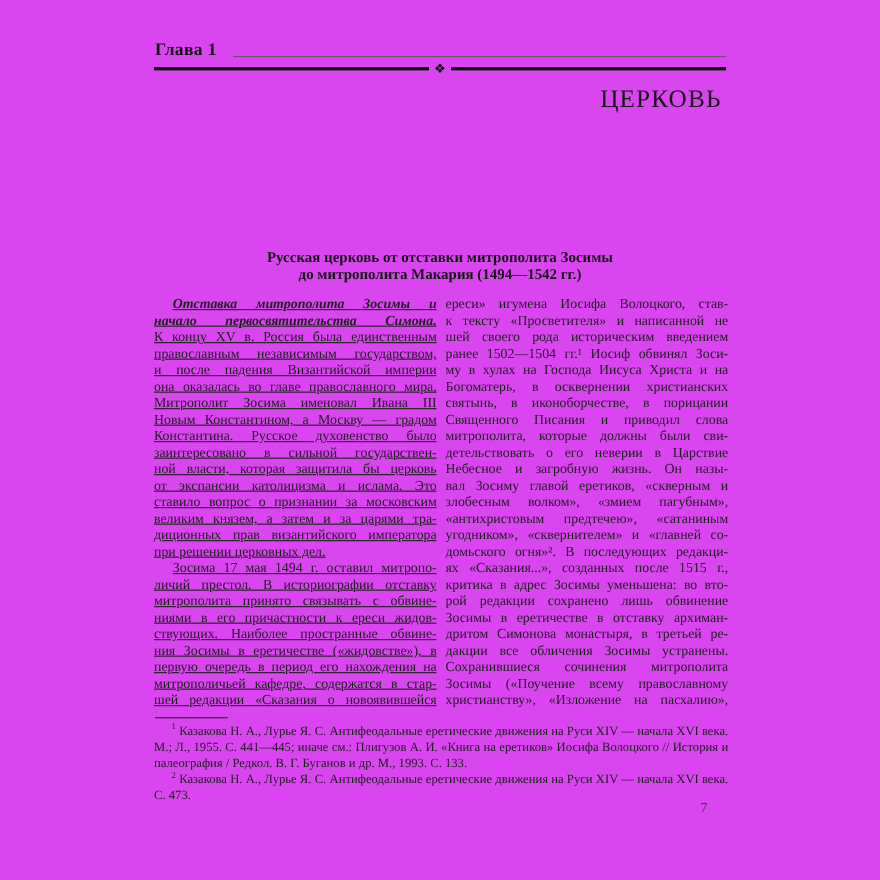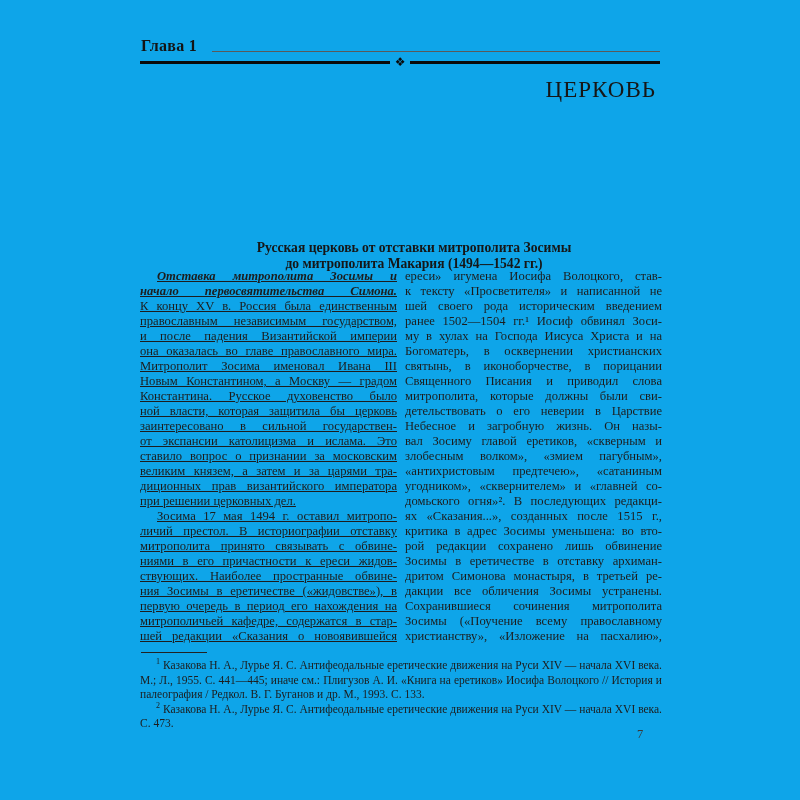--- a/index.html
+++ b/index.html
@@ -4,21 +4,21 @@
 <style>
   html, body {
     margin: 0;
     padding: 0;
     background: #ffffff;
   }
   .page {
     position: relative;
     width: 800px;
     height: 800px;
-    background: #0ea5e9;
+    background: #d946ef;
     font-family: "Liberation Serif", "DejaVu Serif", serif;
     color: #1d1d1d;
     overflow: hidden;
   }
   
   .chapter-label {
     position: absolute;
     left: 141px;
     top: 37px;
     font-size: 16px;
@@ -63,21 +63,21 @@
     font-size: 23px;
     letter-spacing: 1px;
     color: #161616;
   }
   
   .article-title {
     position: absolute;
     left: 140px;
     top: 226px;
     width: 520px;
-    margin: 14px;
+    margin: 0;
     text-align: center;
     font-size: 13.6px;
     font-weight: 700;
     line-height: 16px;
     color: #161616;
   }
   
   .col {
     position: absolute;
     top: 269px;
@@ -156,22 +156,22 @@
   <div class="col col-left" id="col-left">
       <div class="line lead ind">Отставка митрополита Зосимы и</div>
       <div class="line lead">начало первосвятительства Симона.</div>
       <div class="line">К концу XV в. Россия была единственным</div>
       <div class="line">православным независимым государством,</div>
       <div class="line">и после падения Византийской империи</div>
       <div class="line">она оказалась во главе православного мира.</div>
       <div class="line">Митрополит Зосима именовал Ивана III</div>
       <div class="line">Новым Константином, а Москву — градом</div>
       <div class="line">Константина. Русское духовенство было</div>
+      <div class="line">заинтересовано в сильной государствен-</div>
       <div class="line">ной власти, которая защитила бы церковь</div>
-      <div class="line">заинтересовано в сильной государствен-</div>
       <div class="line">от экспансии католицизма и ислама. Это</div>
       <div class="line">ставило вопрос о признании за московским</div>
       <div class="line">великим князем, а затем и за царями тра-</div>
       <div class="line">диционных прав византийского императора</div>
       <div class="line nj">при решении церковных дел.</div>
       <div class="line ind">Зосима 17 мая 1494 г. оставил митропо-</div>
       <div class="line">личий престол. В историографии отставку</div>
       <div class="line">митрополита принято связывать с обвине-</div>
       <div class="line">ниями в его причастности к ереси жидов-</div>
       <div class="line">ствующих. Наиболее пространные обвине-</div>

